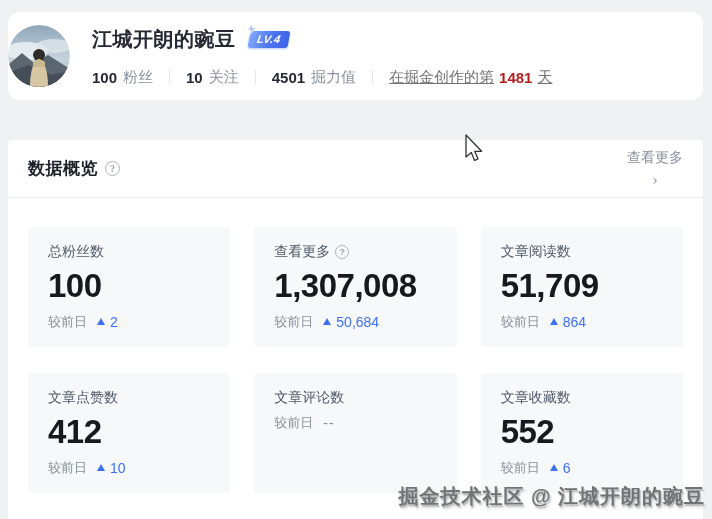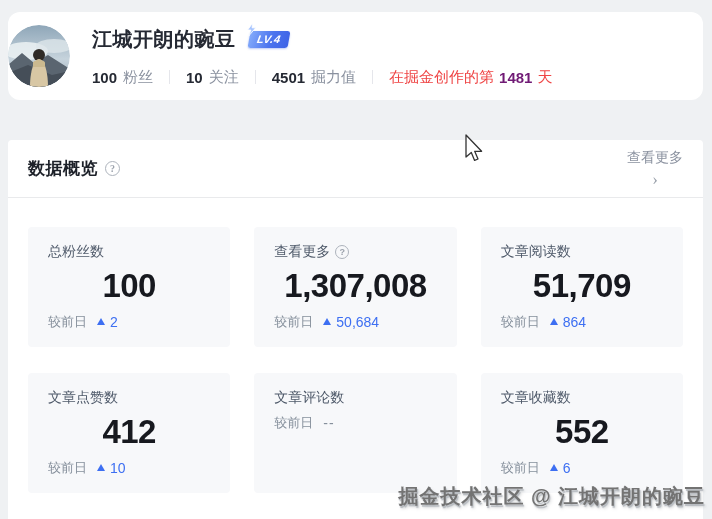--- a/index.html
+++ b/index.html
@@ -14,39 +14,39 @@
   .profile-info { margin-left:22px; }
   .name-row { display:flex; align-items:center; gap:13px; margin-bottom:15px; }
   .user-name { font-size:20px; font-weight:700; color:#252933; letter-spacing:0.5px; }
   .level-badge { position:relative; display:inline-block; background:linear-gradient(100deg,#84abfb 0%,#4c74ee 55%,#3e63e6 100%);
     transform:skewX(-10deg); border-radius:3px; padding:2px 8px 3px; font-size:11px; font-weight:700;
     font-style:italic; color:#ffffff; letter-spacing:0.5px; box-shadow:0 1px 2px rgba(62,99,230,0.35); }
   .badge-bolt { position:absolute; left:-5px; top:-8px; transform:skewX(10deg); }
   .stats-row { display:flex; align-items:center; font-size:15px; color:#8a919f; white-space:nowrap; }
   .stat-num { color:#252933; font-weight:600; margin-right:6px; }
   .v-sep { width:1px; height:14px; background:#e5e6eb; margin:0 16px; }
-  .days-text { color:#ef4444; }
-  .days-num { color:#701a75; font-weight:600; margin:0 5px; }
+  .days-text { color:#737373;text-decoration:underline; }
+  .days-num { color:#b91c1c; font-weight:600; margin:0 5px; }
 
   
   .data-panel { position:absolute; left:8px; right:9px; top:140px; height:390px;
     background:#ffffff; border-radius:4px 4px 0 0; }
   .panel-header { height:58px; display:flex; align-items:center; justify-content:space-between;
     padding:0 20px; border-bottom:1px solid #e9eaec;font-family:Liberation Serif, serif; }
   .panel-title-wrap { display:flex; align-items:center; gap:7px; }
   .panel-title { font-size:17px; font-weight:700; color:#1d2129; letter-spacing:0.5px; }
   .help-icon { width:15px; height:15px; border:1px solid #adb3bc; border-radius:50%;
     color:#9aa1ab; font-size:10px; font-weight:700; display:inline-flex; align-items:center;
     justify-content:center; line-height:1; cursor:pointer; }
   .help-icon.small { width:14px; height:14px; font-size:9px; }
   .more-link { display:flex; align-items:center; gap:5px; font-size:14px; color:#8a919f; cursor:pointer;flex-direction:column; }
   .more-chevron { font-size:17px; line-height:1; color:#9aa1ab; transform:translateY(-1px); }
 
   .cards-grid { display:grid; grid-template-columns:repeat(3,1fr); gap:26px 24px; padding:29px 20px 0; }
-  .stat-card { background:#f7f8fa; border-radius:4px; height:120px; padding:16px 20px;text-align:center; }
+  .stat-card { background:#f7f8fa; border-radius:4px; height:120px; padding:16px 20px; }
   .card-label { display:flex; align-items:center; gap:5px; font-size:14px; color:#4e5969; }
   .card-value { margin-top:5px; font-size:33px; font-weight:700; color:#17191f; line-height:1.2; letter-spacing:-0.5px; }
   .card-delta { margin-top:7px; display:flex; align-items:center; font-size:13px; color:#86909c; }
   .delta-gap { width:10px; }
   .tri-up { width:0; height:0; border-left:4.5px solid transparent; border-right:4.5px solid transparent;
     border-bottom:7px solid #3d6ff2; margin-right:5px; }
   .delta-val { color:#3d6ff2; font-size:14px; }
   .delta-none { color:#86909c; font-size:14px; letter-spacing:1px; }
 
   

